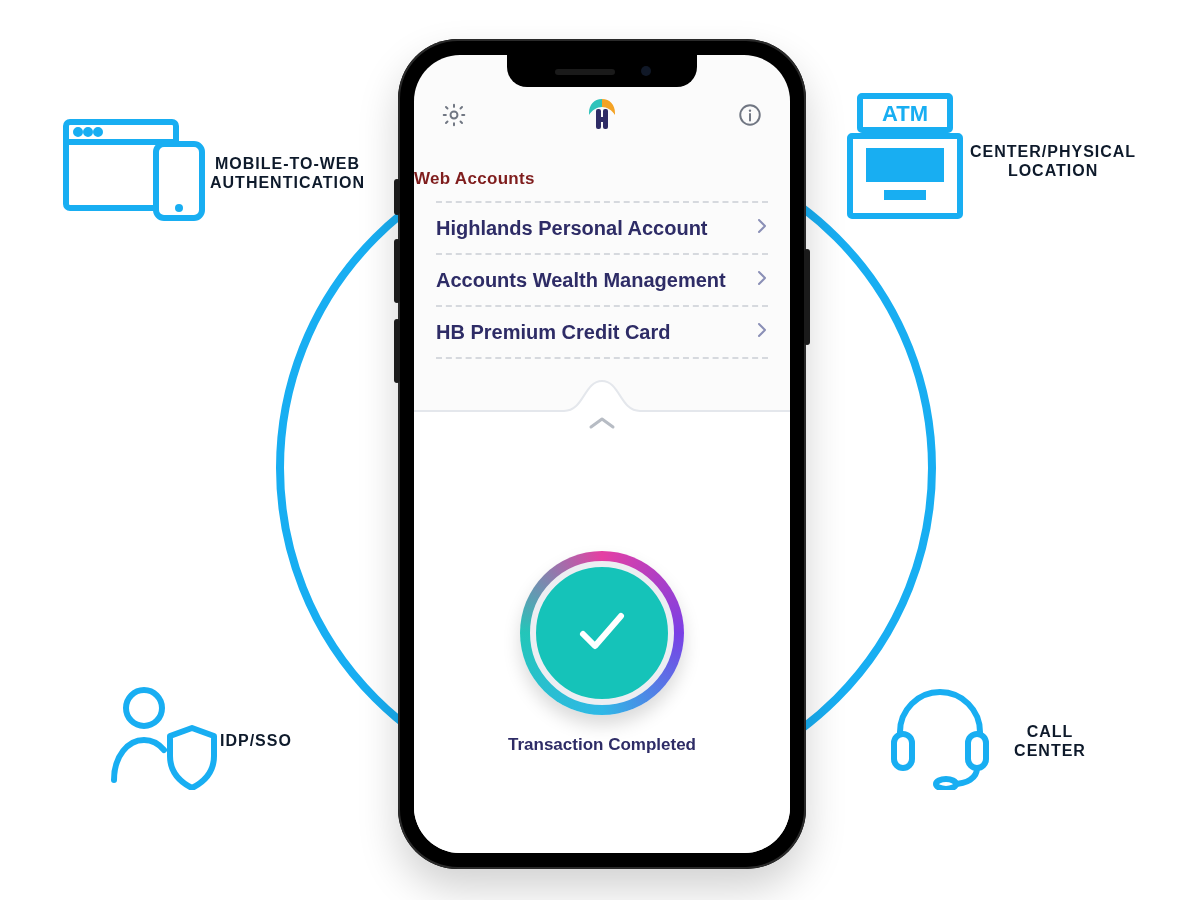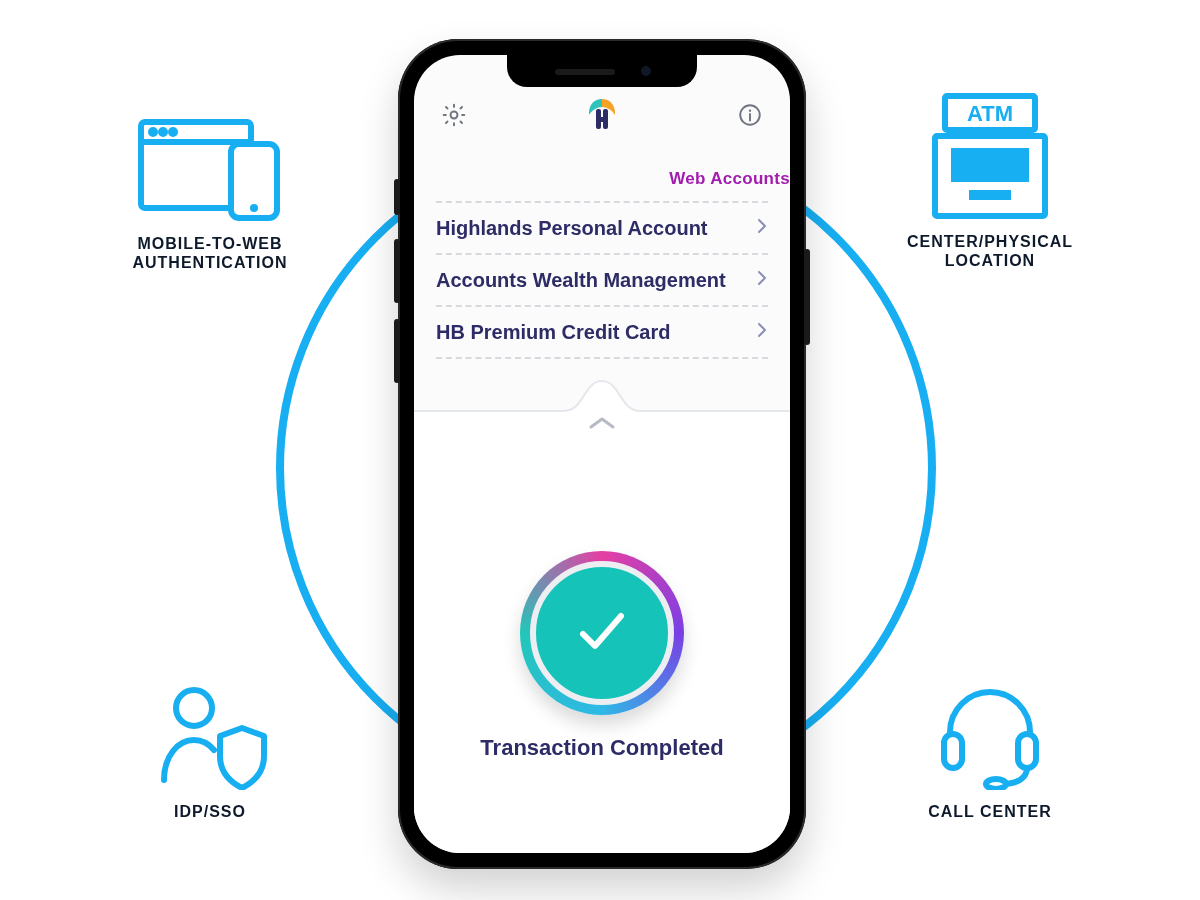--- a/index.html
+++ b/index.html
@@ -15,34 +15,34 @@
   .side-btn.b4{right:-4px;top:210px;width:6px;height:96px;}
   .screen{position:absolute;left:16px;right:16px;top:16px;bottom:16px;background:#fbfbfb;border-radius:46px;overflow:hidden;}
   .notch{position:absolute;top:0;left:50%;transform:translateX(-50%);width:190px;height:32px;background:#000;border-bottom-left-radius:20px;border-bottom-right-radius:20px;z-index:5;}
   .notch::before{content:"";position:absolute;left:48px;top:14px;width:60px;height:6px;background:#1a1a1a;border-radius:3px;}
   .notch::after{content:"";position:absolute;right:46px;top:11px;width:10px;height:10px;background:#101827;border-radius:50%;}
   
   .topbar{position:absolute;top:40px;left:0;right:0;display:flex;align-items:center;justify-content:space-between;padding:0 24px;}
   .icon-slot{width:32px;height:32px;display:flex;align-items:center;justify-content:center;color:#6a6f78;}
   .brand{width:40px;height:40px;position:relative;}
   
-  .section-title{position:absolute;top:114px;left:0;right:0;text-align:right;color:#a21caf;font-size:17px;font-weight:600;letter-spacing:.3px;}
+  .section-title{position:absolute;top:114px;left:0;right:0;text-align:left;color:#7f1d1d;font-size:17px;font-weight:600;letter-spacing:.3px;}
   .list{position:absolute;top:146px;left:22px;right:22px;}
   .row{display:flex;align-items:center;justify-content:space-between;height:50px;border-top:2px dashed #d6d9de;color:#2e2c66;font-size:20px;font-weight:600;}
   .row:last-child{border-bottom:2px dashed #d6d9de;}
   .chev{color:#8a8fb6;}
   
   .sheet{position:absolute;left:0;right:0;top:356px;bottom:0;background:#fff;}
   .sheet svg.curve{position:absolute;top:-40px;left:0;right:0;width:100%;height:70px;}
   .up-caret{position:absolute;top:4px;left:50%;transform:translateX(-50%);color:#b7bcc4;}
   .success{position:absolute;top:140px;left:50%;transform:translateX(-50%);width:164px;height:164px;border-radius:50%;display:flex;align-items:center;justify-content:center;background:conic-gradient(from 0deg,#e53fa3,#7a3fe5,#2fb8e6,#23c6b9,#e53fa3);box-shadow:0 10px 18px rgba(0,0,0,.15);}
   .success .inner{width:132px;height:132px;border-radius:50%;background:#15c3b9;border:6px solid #eceef2;display:flex;align-items:center;justify-content:center;}
-  .tx-label{position:absolute;top:324px;left:0;right:0;text-align:center;color:#2e2c66;font-size:22px;font-weight:700;}
+  .tx-label{position:absolute;top:324px;left:0;right:0;text-align:center;color:#2e2c66;font-size:17px;font-weight:700;}
   
-  .outer{position:absolute;display:flex;flex-direction:column;align-items:center;text-align:center;}
+  .outer{position:absolute;display:flex;flex-direction:row;align-items:center;text-align:center;}
   .outer .cap{color:#0e1a2b;font-weight:800;letter-spacing:1px;font-size:16px;line-height:1.2;font-family:Arial,sans-serif;margin-top:8px;white-space:pre-line;}
   .outer.tl{left:60px;top:112px;width:300px;}
   .outer.tr{right:60px;top:90px;width:300px;}
   .outer.bl{left:100px;top:680px;width:220px;}
   .outer.br{right:100px;top:680px;width:220px;}
   .ic{color:#18aef2;}
 </style>
 </head>
 <body>
 

